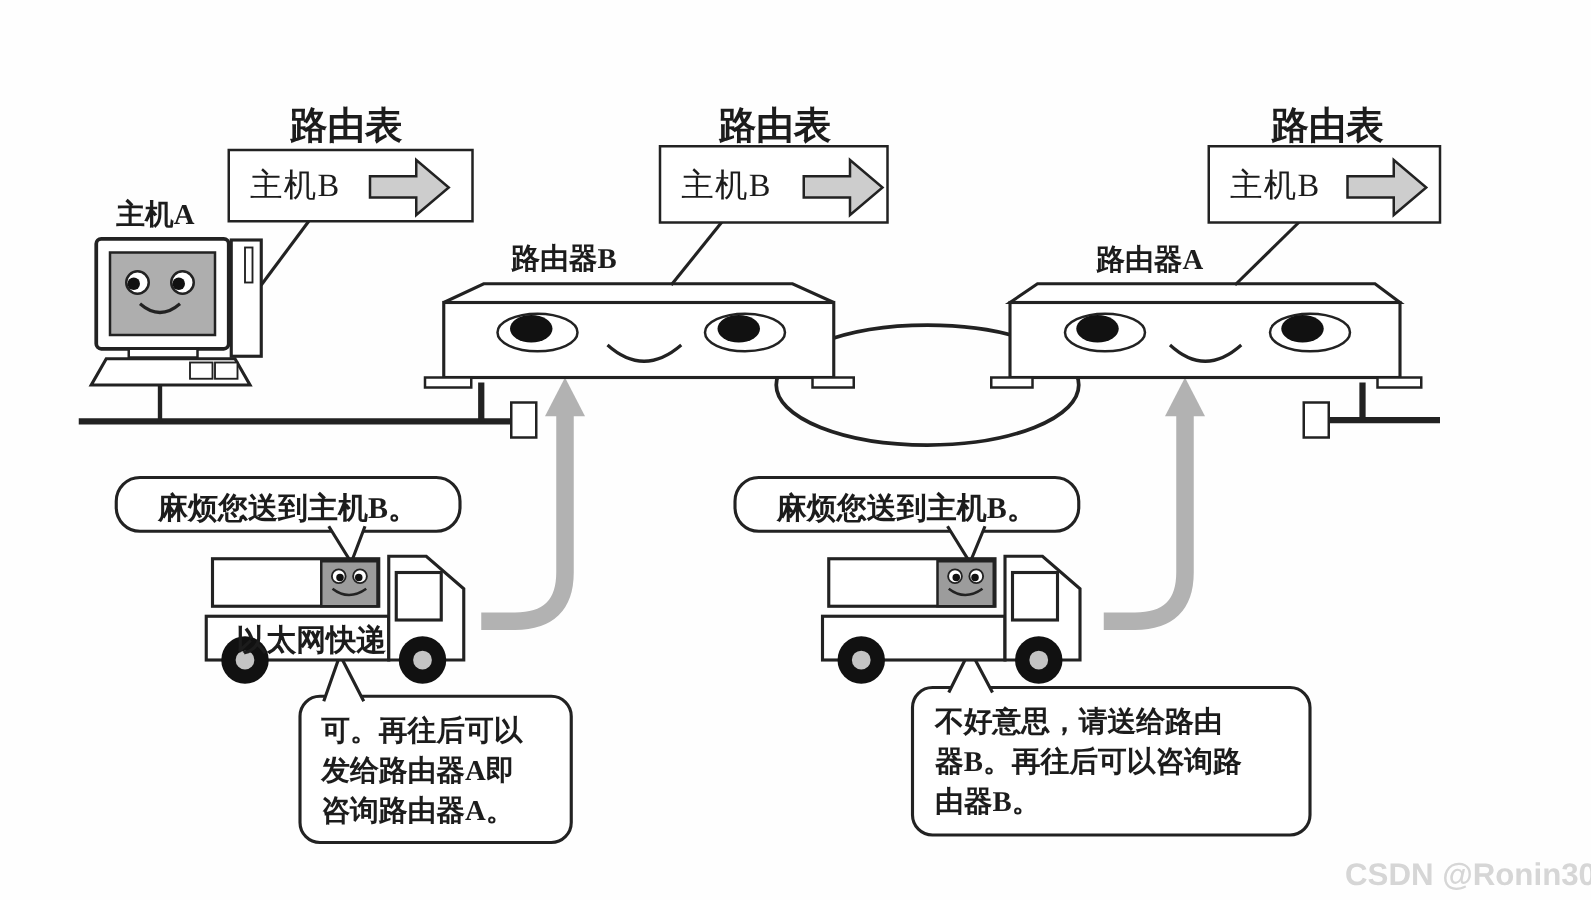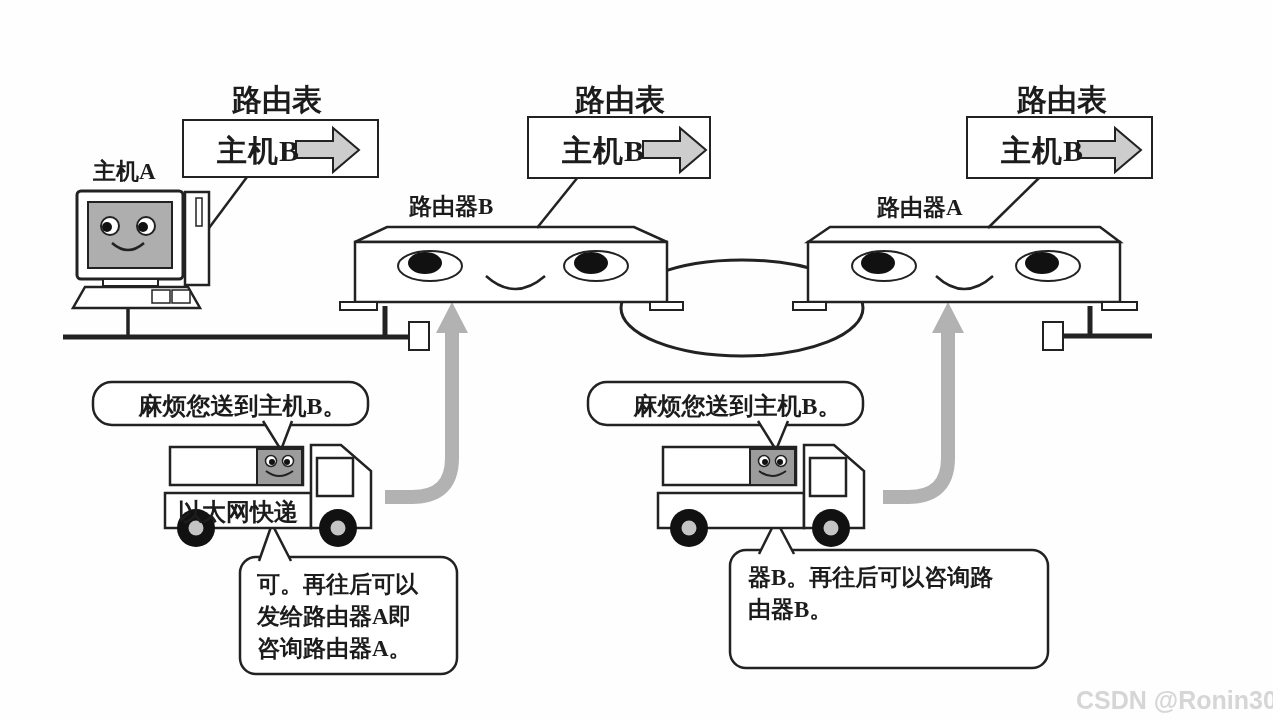--- a/index.html
+++ b/index.html
@@ -3,24 +3,24 @@
 <meta charset="utf-8">
 <style>
   html,body{margin:0;padding:0;background:#ffffff;}
   #stage{
     position:relative;width:1273px;height:720px;background:#fefefe;
     font-family:"Liberation Serif","DejaVu Serif",serif;color:#1c1c1c;overflow:hidden;
   }
   #art{position:absolute;left:0;top:0;z-index:1;}
   .txt{position:absolute;z-index:2;white-space:nowrap;}
   .rt-title{font-size:30px;font-weight:600;width:120px;text-align:center;}
-  .rt-entry{font-size:30px;font-weight:700;width:100px;text-align:right;letter-spacing:1px;}
+  .rt-entry{font-size:26px;font-weight:400;width:100px;text-align:left;letter-spacing:1px;}
   .dev-label{font-size:23px;font-weight:600;}
-  .bubble-req{font-size:24px;font-weight:600;width:275px;text-align:center;margin-left:12px;}
-  .truck-name{font-weight:600;text-align:center;}
+  .bubble-req{font-size:24px;font-weight:600;width:275px;text-align:center;}
+  .truck-name{font-weight:600;text-align:center;padding-left:11px;}
   .reply{font-size:23px;font-weight:600;line-height:32px;}
   .watermark{font-family:"Liberation Sans","DejaVu Sans",sans-serif;font-size:25px;color:#d6d6d6;font-weight:700;}
 </style>
 </head>
 <body>
 
 <div id="stage">
 
 <svg id="art" width="1273" height="720" viewBox="0 0 1273 720">
 
@@ -174,19 +174,20 @@
 <div class="txt bubble-req" style="left:588px;top:390px">麻烦您送到主机B。</div>
 
 <div class="txt truck-name" style="left:167px;top:496px;width:142px;font-size:24px">以太网快递</div>
 
 <div class="txt reply" style="left:257px;top:569px">
   <div>可。再往后可以</div>
   <div>发给路由器A即</div>
   <div>咨询路由器A。</div>
 </div>
 <div class="txt reply" style="left:748px;top:562px">
+  <div>不好意思，请送给路由</div>
   <div>器B。再往后可以咨询路</div>
   <div>由器B。</div>
 </div>
 
 <div class="txt watermark" style="left:1076px;top:686px">CSDN @Ronin305</div>
 
 </div>
 
 </body></html>

